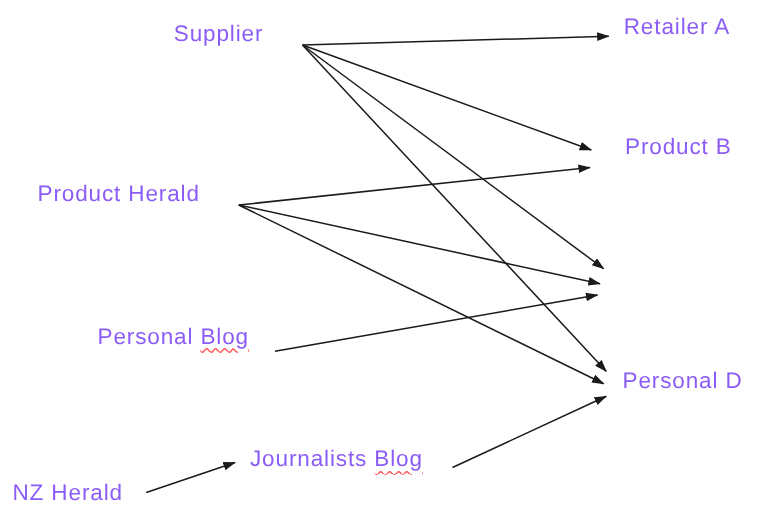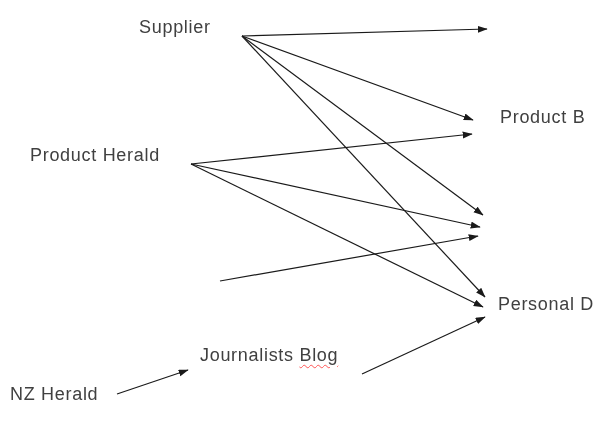--- a/index.html
+++ b/index.html
@@ -24,21 +24,21 @@
   }
   .edges-layer line {
     stroke: #1a1a1a;
     stroke-width: 1.2;
   }
   .node {
     position: absolute;
     font-size: 18px;
     line-height: 22px;
     letter-spacing: 0.7px;
-    color: #404040;
+    color: #8b5cf6;
     white-space: nowrap;
   }
   .misspelled {
     text-decoration: underline;
     text-decoration-style: wavy;
     text-decoration-color: #ff5555;
     text-decoration-thickness: 1px;
     text-underline-offset: 3px;
   }
 </style>
@@ -62,26 +62,30 @@
     <line x1="191" y1="164" x2="483" y2="307" marker-end="url(#arrowhead)"></line>
     <line x1="220" y1="281" x2="478" y2="236" marker-end="url(#arrowhead)"></line>
     <line x1="362" y1="374" x2="485" y2="317" marker-end="url(#arrowhead)"></line>
     <line x1="117" y1="394" x2="188" y2="370" marker-end="url(#arrowhead)"></line>
   </svg>
 
   <span class="node" style="left:139px; top:16px">Supplier</span>
 
   <span class="node" style="left:30px; top:144px">Product Herald</span>
 
+  <span class="node" style="left:78px; top:258px">
+    <span>Personal </span><span class="misspelled">Blog</span>
+  </span>
 
-  <span class="node" style="left:200px; top:344px">
+  <span class="node" style="left:200px; top:356px">
     <span>Journalists </span><span class="misspelled">Blog</span>
   </span>
 
   <span class="node" style="left:10px; top:383px">NZ Herald</span>
 
+  <span class="node" style="left:499px; top:10px">Retailer A</span>
 
   <span class="node" style="left:500px; top:106px">Product B</span>
 
 
   <span class="node" style="left:498px; top:293px">Personal D</span>
 
 </div>
 
 </body></html>

